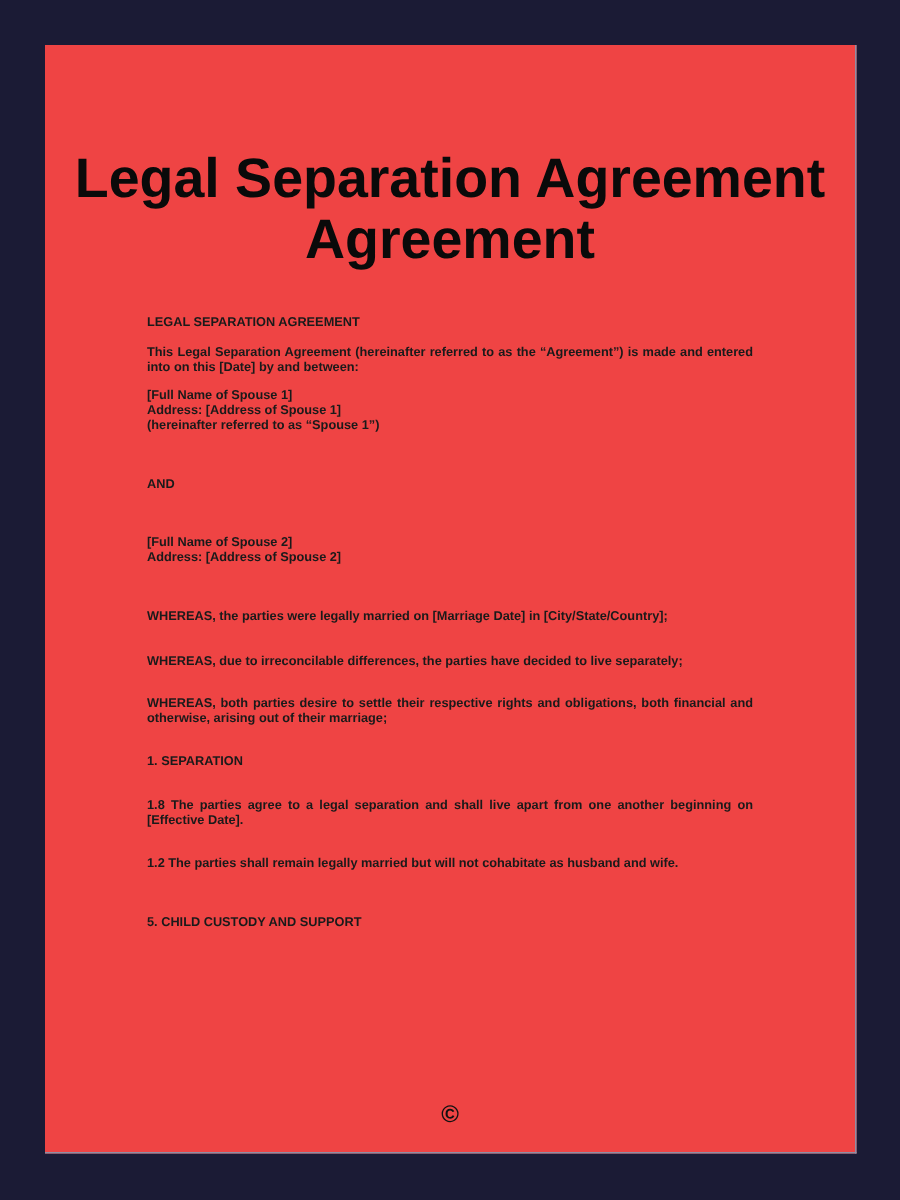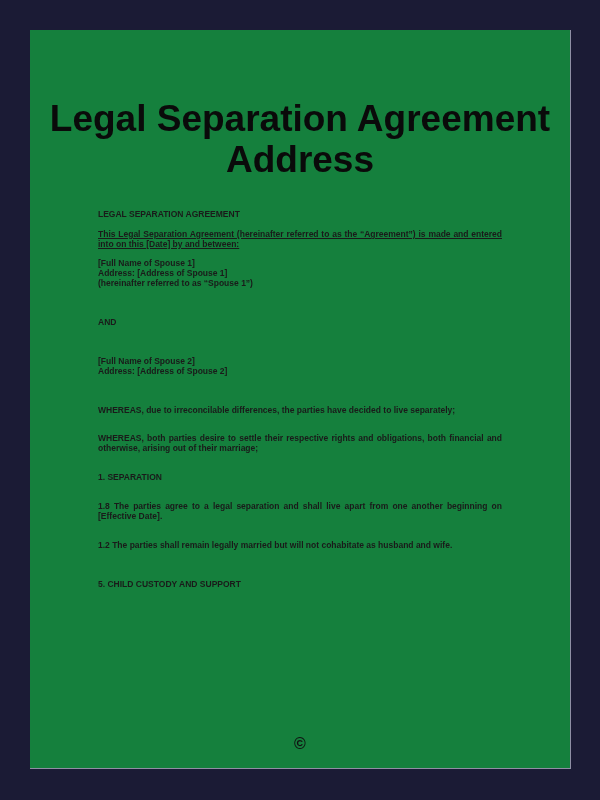--- a/index.html
+++ b/index.html
@@ -7,21 +7,21 @@
     width: 600px; height: 800px;
     background: #1b1b35;
     position: relative;
     font-family: "Liberation Sans", sans-serif;
     overflow: hidden;
   }
   .page {
     position: absolute;
     left: 30px; top: 30px;
     width: 541px; height: 739px;
-    background: #15803d;
+    background: #ef4444;
     border-right: 1px solid #8f8fa5;
     border-bottom: 1px solid #8f8fa5;
     box-sizing: border-box;
   }
   .doc-title {
     margin: 0;
     padding-top: 68px;
     text-align: center;
     font-size: 37px;
     line-height: 41px;
@@ -30,21 +30,21 @@
   }
   .content {
     margin: 29px 68px 0 68px;
     font-size: 8.5px;
     line-height: 10px;
     font-weight: 700;
     color: #1a1a1a;
     text-align: justify;
   }
   .content p { margin: 0; }
-  .g9  { margin-bottom: 9px  !important; text-decoration: underline; }
+  .g9  { margin-bottom: 9px  !important; }
   .g10 { margin-bottom: 10px !important; }
   .g18 { margin-bottom: 18px !important; }
   .g19 { margin-bottom: 19px !important; }
   .g20 { margin-bottom: 20px !important; }
   .g29 { margin-bottom: 29px !important; }
   .copyright {
     position: absolute;
     top: 705px; left: 0; right: 0;
     text-align: center;
     font-size: 16px;
@@ -52,21 +52,21 @@
     color: #111;
   }
 </style>
 </head>
 <body>
 
 <div class="page">
 
   <h1 class="doc-title">
     <span>Legal Separation Agreement</span><br>
-    <span>Address</span>
+    <span>Agreement</span>
   </h1>
 
   <div class="content">
     <p class="g10">LEGAL SEPARATION AGREEMENT</p>
 
     <p class="g9">This Legal Separation Agreement (hereinafter referred to as the “Agreement”) is made and entered into on this [Date] by and between:</p>
 
     <div class="g29">
       <p>[Full Name of Spouse 1]</p>
       <p>Address: [Address of Spouse 1]</p>
@@ -74,20 +74,21 @@
     </div>
 
     <p class="g29">AND</p>
 
     <div class="g29">
       <p>[Full Name of Spouse 2]</p>
       <p>Address: [Address of Spouse 2]</p>
     </div>
 
 
+    <p class="g20">WHEREAS, the parties were legally married on [Marriage Date] in [City/State/Country];</p>
 
     <p class="g18">WHEREAS, due to irreconcilable differences, the parties have decided to live separately;</p>
 
     <p class="g19">WHEREAS, both parties desire to settle their respective rights and obligations, both financial and otherwise, arising out of their marriage;</p>
 
 
     <p class="g19">1. SEPARATION</p>
 
     <p class="g19">1.8 The parties agree to a legal separation and shall live apart from one another beginning on [Effective Date].</p>
 

